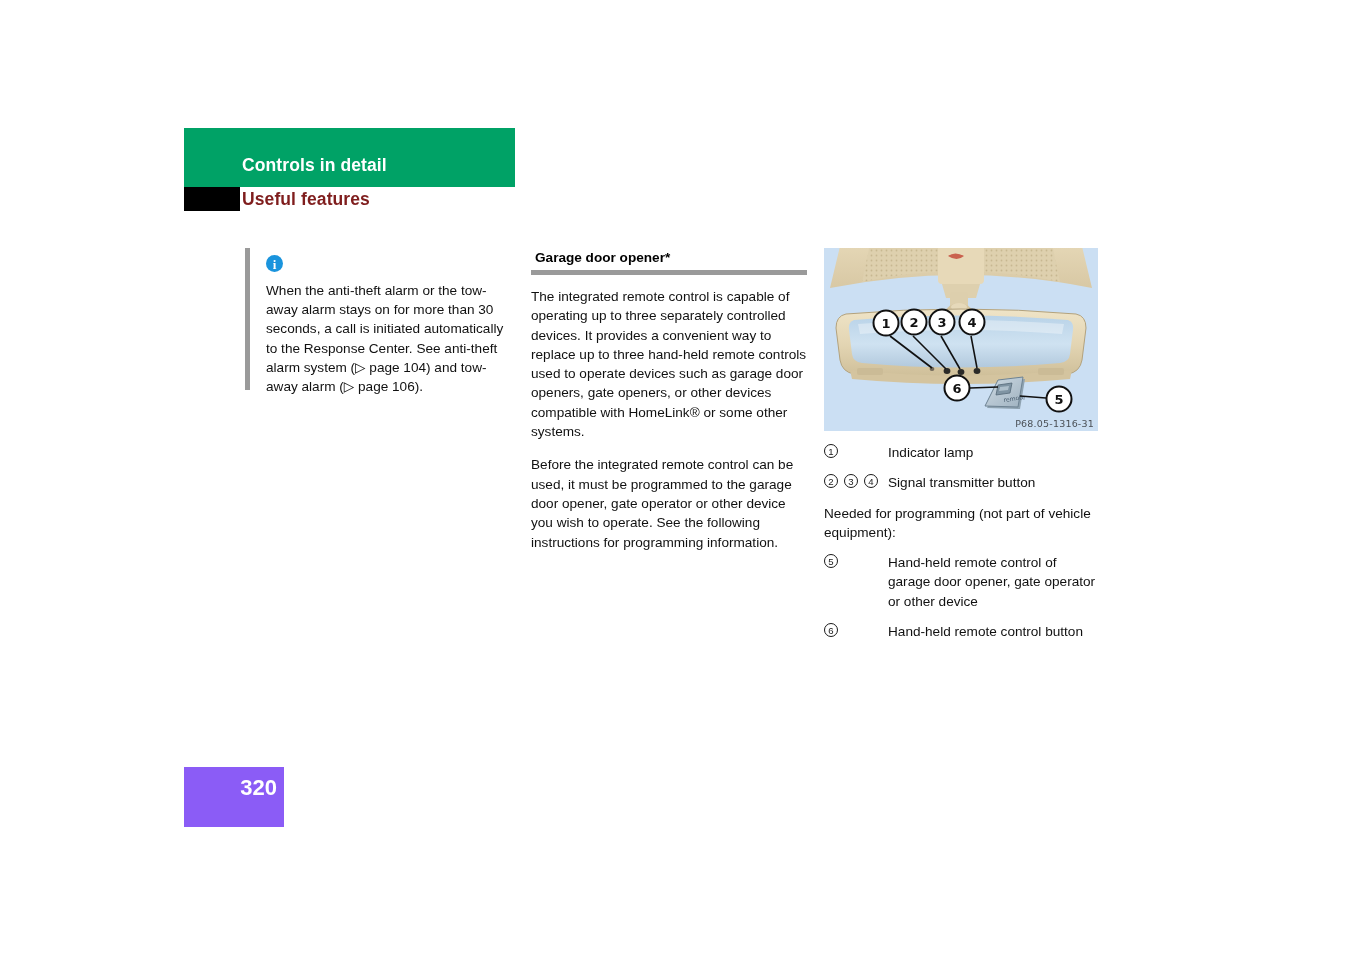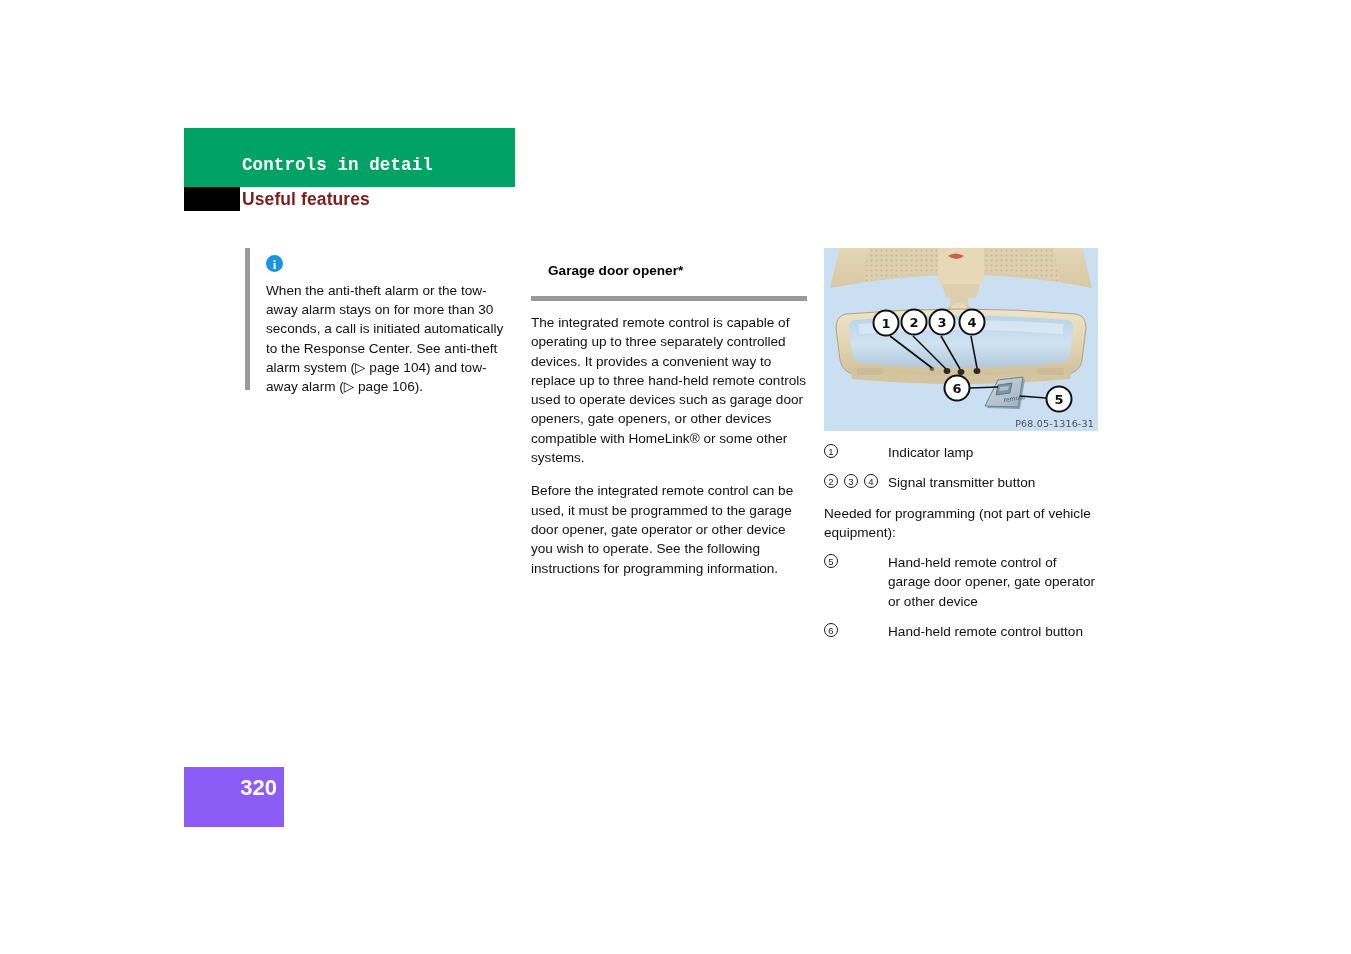--- a/index.html
+++ b/index.html
@@ -33,21 +33,20 @@
   }
   .header-green-title {
     position: absolute;
     left: 58px;
     top: 27px;
     font-size: 17.5px;
     font-weight: bold;
     color: #ffffff;
     letter-spacing: 0.1px;
     white-space: nowrap;
-    font-family: Liberation Mono, monospace;
   }
   .header-black-tab {
     position: absolute;
     left: 184px;
     top: 187px;
     width: 56px;
     height: 24px;
     background: #000000;
   }
   .header-sub {
@@ -114,21 +113,21 @@
   .col-mid {
     position: absolute;
     left: 531px;
     top: 245px;
     width: 276px;
   }
   .sec-heading {
     font-size: 13.6px;
     font-weight: bold;
     line-height: 17px;
-    margin: 17px;
+    margin: 4px;
   }
   .sec-rule {
     width: 276px;
     height: 5px;
     background: #9a9a9a;
     margin-top: 4px;
     margin-bottom: 12px;
   }
   .body-para {
     font-size: 13.6px;

